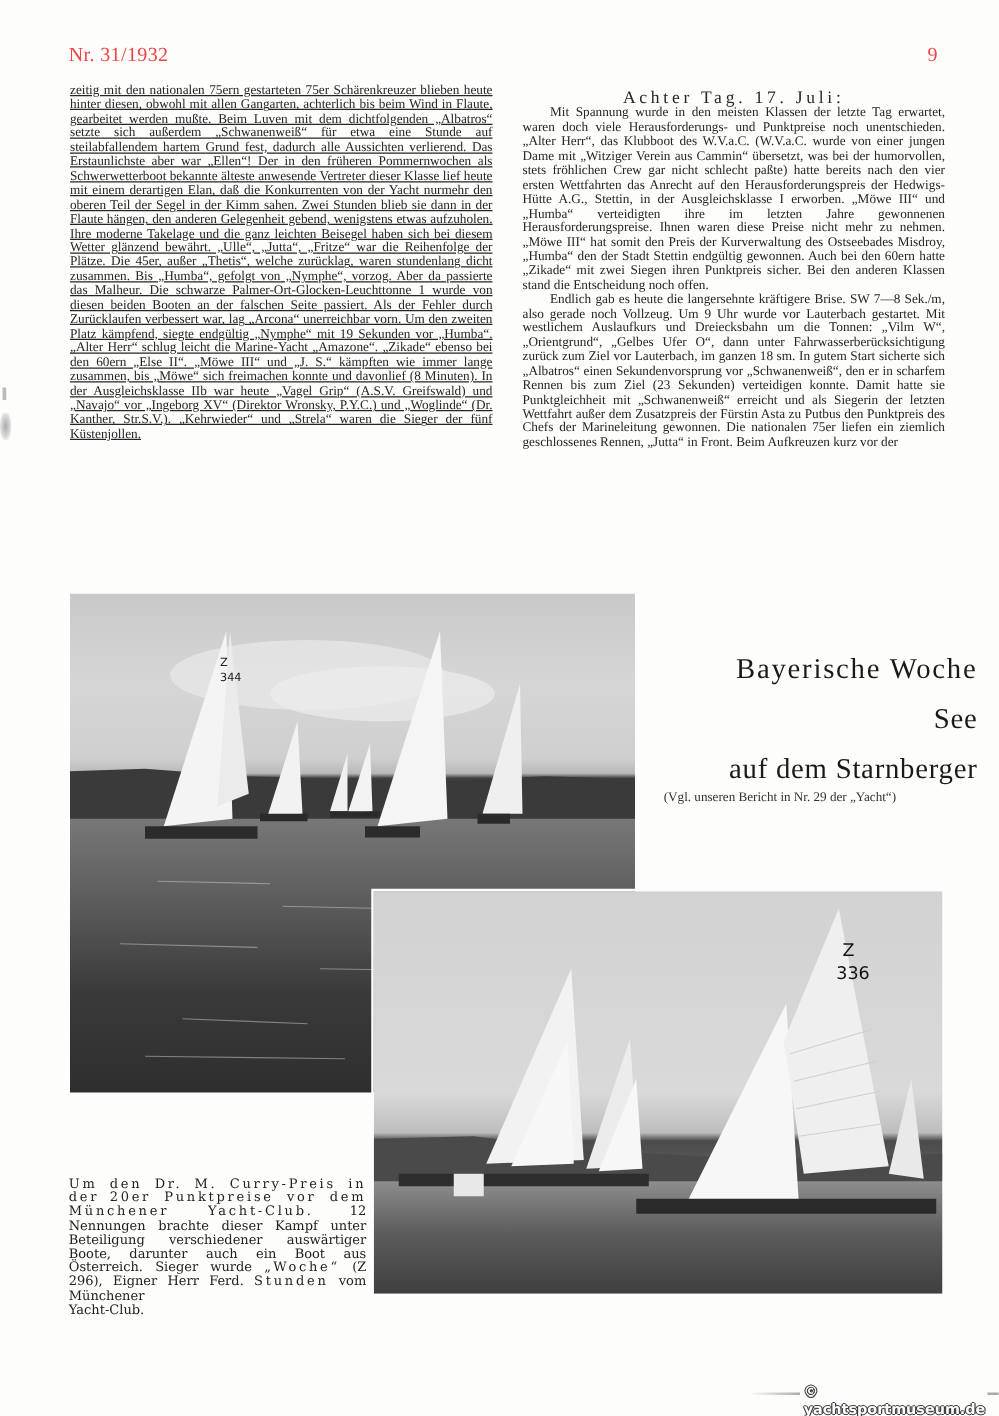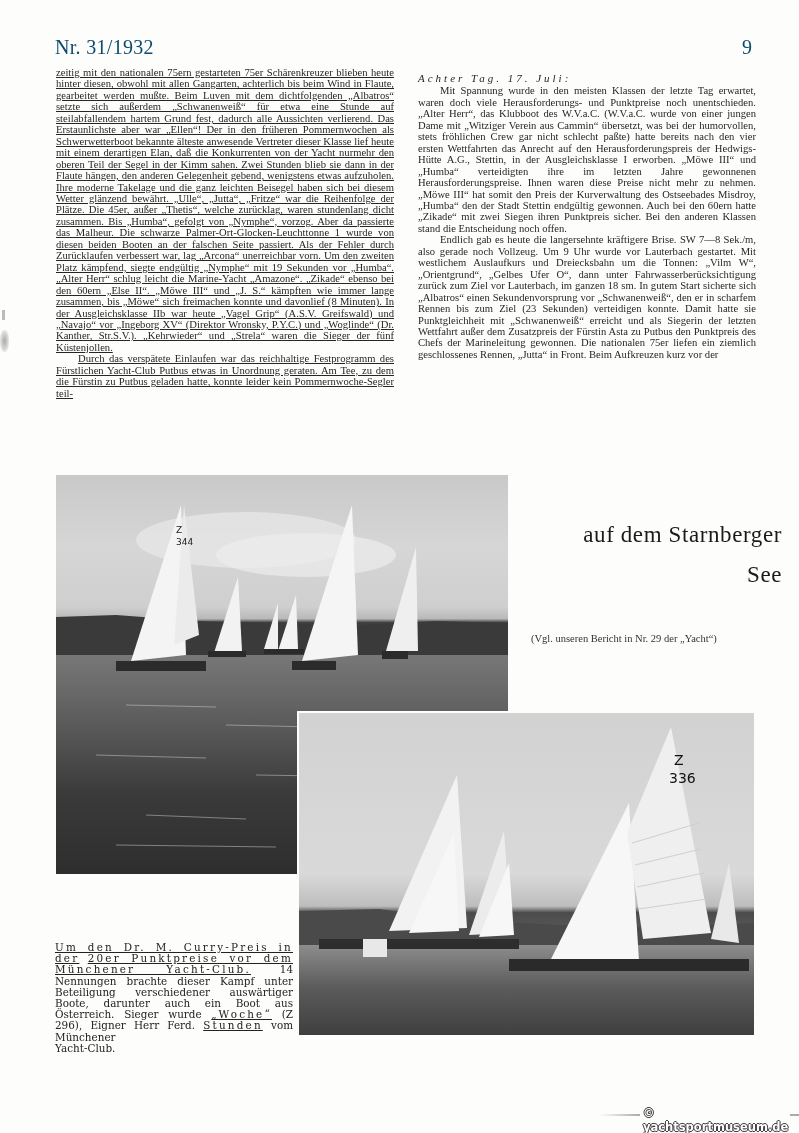--- a/index.html
+++ b/index.html
@@ -1,34 +1,34 @@
 <!DOCTYPE html>
 <html><head>
 <meta charset="utf-8">
 <style>
   html, body { margin: 0; padding: 0; }
   body {
     width: 799px; height: 1133px; position: relative; overflow: hidden;
     background: #fdfdfc; color: #1e1e1e;
     font-family: "Liberation Serif", "DejaVu Serif", serif;
   }
-  .hdr { position: absolute; top: 36px; font-size: 20px; letter-spacing: 0.3px; color: #0c4a6e; }
+  .hdr { position: absolute; top: 36px; font-size: 16px; letter-spacing: 0.3px; color: #ef4444; }
   .hdr.left { left: 55px; }
   .hdr.right { left: 742px; }
   .col {
     position: absolute; top: 67px; width: 338px;
     font-size: 10.6px; line-height: 11.45px; text-align: justify;
     color: #262626;
   }
   .col.left { left: 56px; text-decoration: underline; }
   .col.right { left: 418px; }
   .col p { margin: 0; }
   .col p.indent { text-indent: 22px; }
   .col .subhead {
-    text-align: left; letter-spacing: 3px; margin: 6px 0 1px 0; font-size: 11px; font-style: italic;
+    text-align: center; letter-spacing: 3px; margin: 6px 0 1px 0; font-size: 14px;
   }
   .photo { position: absolute; overflow: hidden; }
   .photo1 { left: 56px; top: 475px; width: 452px; height: 399px;
     background: linear-gradient(180deg, #c9c9c9 0%, #d6d6d6 18%, #cfcfcf 33%, #b9b9b9 36%, #3e3e3e 37%, #4a4a4a 41%, #7b7b7b 43%, #5f5f5f 60%, #3a3a3a 80%, #2e2e2e 100%); }
   .photo2 { left: 297px; top: 711px; width: 455px; height: 322px; border: 2px solid #fdfdfc;
     background: linear-gradient(180deg, #d2d2d2 0%, #d9d9d9 50%, #bdbdbd 60%, #4b4b4b 62%, #595959 68%, #8d8d8d 72%, #5c5c5c 85%, #3f3f3f 100%); }
   .photo svg { position: absolute; left: 0; top: 0; }
   .headline {
     position: absolute; left: 530px; top: 515px; width: 252px;
     font-size: 23px; line-height: 40px; text-align: right; color: #1a1a1a;
@@ -37,21 +37,21 @@
   .headline div { white-space: nowrap; }
   .headline .l1 { letter-spacing: 1.4px; }
   .subnote {
     position: absolute; left: 531px; top: 633px; font-size: 10.5px; color: #333; white-space: nowrap; text-align: center;
   }
   .caption {
     position: absolute; left: 55px; top: 942px; width: 238px;
     font-size: 10.4px; line-height: 11.2px; text-align: justify; color: #222;
     font-family: "DejaVu Serif", serif;
   }
-  .caption .sp { letter-spacing: 2.2px; text-decoration: underline; }
+  .caption .sp { letter-spacing: 2.2px; }
   .caption .center { display: block; }
   .watermark {
     position: absolute; left: 643px; top: 1106px; font-size: 11.5px; font-weight: bold;
     color: #fff; font-family: "DejaVu Sans", sans-serif;
     text-shadow: 0 0 1px #333, 1px 0 0 #444, -1px 0 0 #444, 0 1px 0 #444, 0 -1px 0 #444;
   }
   .wm-line { position: absolute; left: 600px; top: 1114px; width: 40px; height: 2px; background: linear-gradient(90deg, transparent, #aaa); }
   .wm-line2 { position: absolute; left: 790px; top: 1114px; width: 9px; height: 2px; background: #aaa; }
   .margin-mark { position: absolute; left: 0; top: 330px; width: 9px; height: 22px; background: radial-gradient(ellipse at center, #aaa 0%, #ddd 60%, transparent 80%); }
   .margin-mark2 { position: absolute; left: 2px; top: 310px; width: 3px; height: 10px; background: #bbb; }
@@ -60,21 +60,20 @@
 <body>
 
 <div class="hdr left">Nr. 31/1932</div>
 <div class="hdr right">9</div>
 
 <div class="margin-mark"></div>
 <div class="margin-mark2"></div>
 
 <div class="col left">
   <p>zeitig mit den nationalen 75ern gestarteten 75er Schärenkreuzer blieben heute hinter diesen, obwohl mit allen Gangarten, achterlich bis beim Wind in Flaute, gearbeitet werden mußte. Beim Luven mit dem dichtfolgenden „Albatros“ setzte sich außerdem „Schwanenweiß“ für etwa eine Stunde auf steilabfallendem hartem Grund fest, dadurch alle Aussichten verlierend. Das Erstaunlichste aber war „Ellen“! Der in den früheren Pommernwochen als Schwerwetterboot bekannte älteste anwesende Vertreter dieser Klasse lief heute mit einem derartigen Elan, daß die Konkurrenten von der Yacht nurmehr den oberen Teil der Segel in der Kimm sahen. Zwei Stunden blieb sie dann in der Flaute hängen, den anderen Gelegenheit gebend, wenigstens etwas aufzuholen. Ihre moderne Takelage und die ganz leichten Beisegel haben sich bei diesem Wetter glänzend bewährt. „Ulle“, „Jutta“, „Fritze“ war die Reihenfolge der Plätze. Die 45er, außer „Thetis“, welche zurücklag, waren stundenlang dicht zusammen. Bis „Humba“, gefolgt von „Nymphe“, vorzog. Aber da passierte das Malheur. Die schwarze Palmer-Ort-Glocken-Leuchttonne 1 wurde von diesen beiden Booten an der falschen Seite passiert. Als der Fehler durch Zurücklaufen verbessert war, lag „Arcona“ unerreichbar vorn. Um den zweiten Platz kämpfend, siegte endgültig „Nymphe“ mit 19 Sekunden vor „Humba“. „Alter Herr“ schlug leicht die Marine-Yacht „Amazone“. „Zikade“ ebenso bei den 60ern „Else II“. „Möwe III“ und „J. S.“ kämpften wie immer lange zusammen, bis „Möwe“ sich freimachen konnte und davonlief (8 Minuten). In der Ausgleichsklasse IIb war heute „Vagel Grip“ (A.S.V. Greifswald) und „Navajo“ vor „Ingeborg XV“ (Direktor Wronsky, P.Y.C.) und „Woglinde“ (Dr. Kanther, Str.S.V.). „Kehrwieder“ und „Strela“ waren die Sieger der fünf Küstenjollen.</p>
-  <p class="indent">Durch das verspätete Einlaufen war das reichhaltige Festprogramm des Fürstlichen Yacht-Club Putbus etwas in Unordnung geraten. Am Tee, zu dem die Fürstin zu Putbus geladen hatte, konnte leider kein Pommernwoche-Segler teil-</p>
 </div>
 
 <div class="col right">
   <p class="subhead">Achter Tag. 17. Juli:</p>
   <p class="indent">Mit Spannung wurde in den meisten Klassen der letzte Tag erwartet, waren doch viele Herausforderungs- und Punktpreise noch unentschieden. „Alter Herr“, das Klubboot des W.V.a.C. (W.V.a.C. wurde von einer jungen Dame mit „Witziger Verein aus Cammin“ übersetzt, was bei der humorvollen, stets fröhlichen Crew gar nicht schlecht paßte) hatte bereits nach den vier ersten Wettfahrten das Anrecht auf den Herausforderungspreis der Hedwigs-Hütte A.G., Stettin, in der Ausgleichsklasse I erworben. „Möwe III“ und „Humba“ verteidigten ihre im letzten Jahre gewonnenen Herausforderungspreise. Ihnen waren diese Preise nicht mehr zu nehmen. „Möwe III“ hat somit den Preis der Kurverwaltung des Ostseebades Misdroy, „Humba“ den der Stadt Stettin endgültig gewonnen. Auch bei den 60ern hatte „Zikade“ mit zwei Siegen ihren Punktpreis sicher. Bei den anderen Klassen stand die Entscheidung noch offen.</p>
   <p class="indent">Endlich gab es heute die langersehnte kräftigere Brise. SW 7—8 Sek./m, also gerade noch Vollzeug. Um 9 Uhr wurde vor Lauterbach gestartet. Mit westlichem Auslaufkurs und Dreiecksbahn um die Tonnen: „Vilm W“, „Orientgrund“, „Gelbes Ufer O“, dann unter Fahrwasserberücksichtigung zurück zum Ziel vor Lauterbach, im ganzen 18 sm. In gutem Start sicherte sich „Albatros“ einen Sekundenvorsprung vor „Schwanenweiß“, den er in scharfem Rennen bis zum Ziel (23 Sekunden) verteidigen konnte. Damit hatte sie Punktgleichheit mit „Schwanenweiß“ erreicht und als Siegerin der letzten Wettfahrt außer dem Zusatzpreis der Fürstin Asta zu Putbus den Punktpreis des Chefs der Marineleitung gewonnen. Die nationalen 75er liefen ein ziemlich geschlossenes Rennen, „Jutta“ in Front. Beim Aufkreuzen kurz vor der</p>
 </div>
 
 <div class="photo photo1">
   <svg width="452" height="399" viewBox="0 0 452 399">
@@ -124,26 +123,27 @@
       <line x1="336" y1="152" x2="402" y2="136"></line>
       <line x1="338" y1="174" x2="405" y2="160"></line>
       <line x1="340" y1="196" x2="408" y2="186"></line>
     </g>
     <polygon points="412,226 430,150 440,230" fill="#e9e9e9"></polygon>
     <rect x="210" y="246" width="240" height="12" fill="#2a2a2a"></rect>
   </svg>
 </div>
 
 <div class="headline">
+  <div class="l1">Bayerische Woche</div>
+  <div>See</div>
   <div>auf dem Starnberger</div>
-  <div>See</div>
 </div>
 <div class="subnote">(Vgl. unseren Bericht in Nr. 29 der „Yacht“)</div>
 
 <div class="caption">
   <span class="sp">Um den Dr. M. Curry-Preis in der</span>
-  <span class="sp">20er Punktpreise vor dem Münchener Yacht-Club.</span><span> 14 Nennungen brachte dieser Kampf unter Beteiligung verschiedener auswärtiger Boote, darunter auch ein Boot aus Österreich. Sieger wurde </span><span class="sp">„Woche“</span><span> (Z 296), Eigner Herr Ferd. </span><span class="sp">Stunden</span><span> vom Münchener</span>
+  <span class="sp">20er Punktpreise vor dem Münchener Yacht-Club.</span><span> 12 Nennungen brachte dieser Kampf unter Beteiligung verschiedener auswärtiger Boote, darunter auch ein Boot aus Österreich. Sieger wurde </span><span class="sp">„Woche“</span><span> (Z 296), Eigner Herr Ferd. </span><span class="sp">Stunden</span><span> vom Münchener</span>
   <span class="center">Yacht-Club.</span>
 </div>
 
 <div class="wm-line"></div>
 <div class="watermark">© yachtsportmuseum.de</div>
 <div class="wm-line2"></div>
 
 </body></html>

